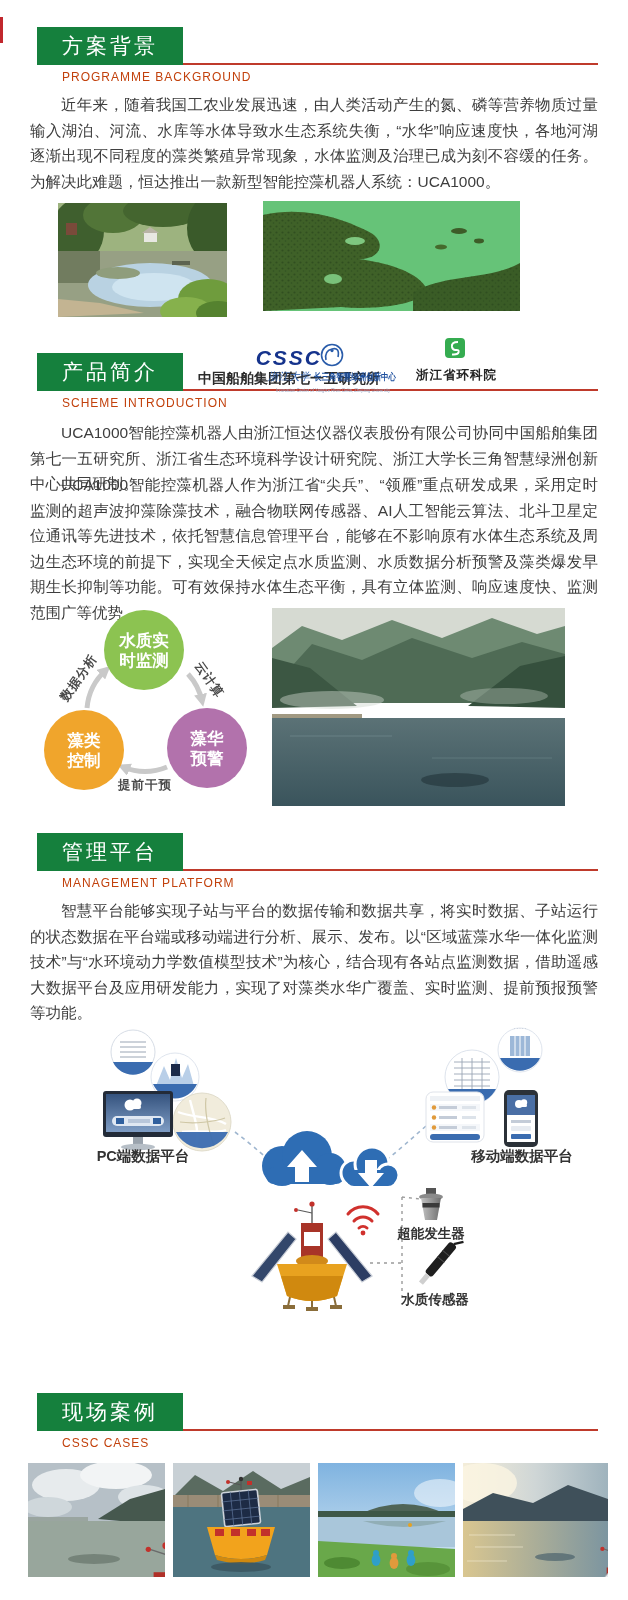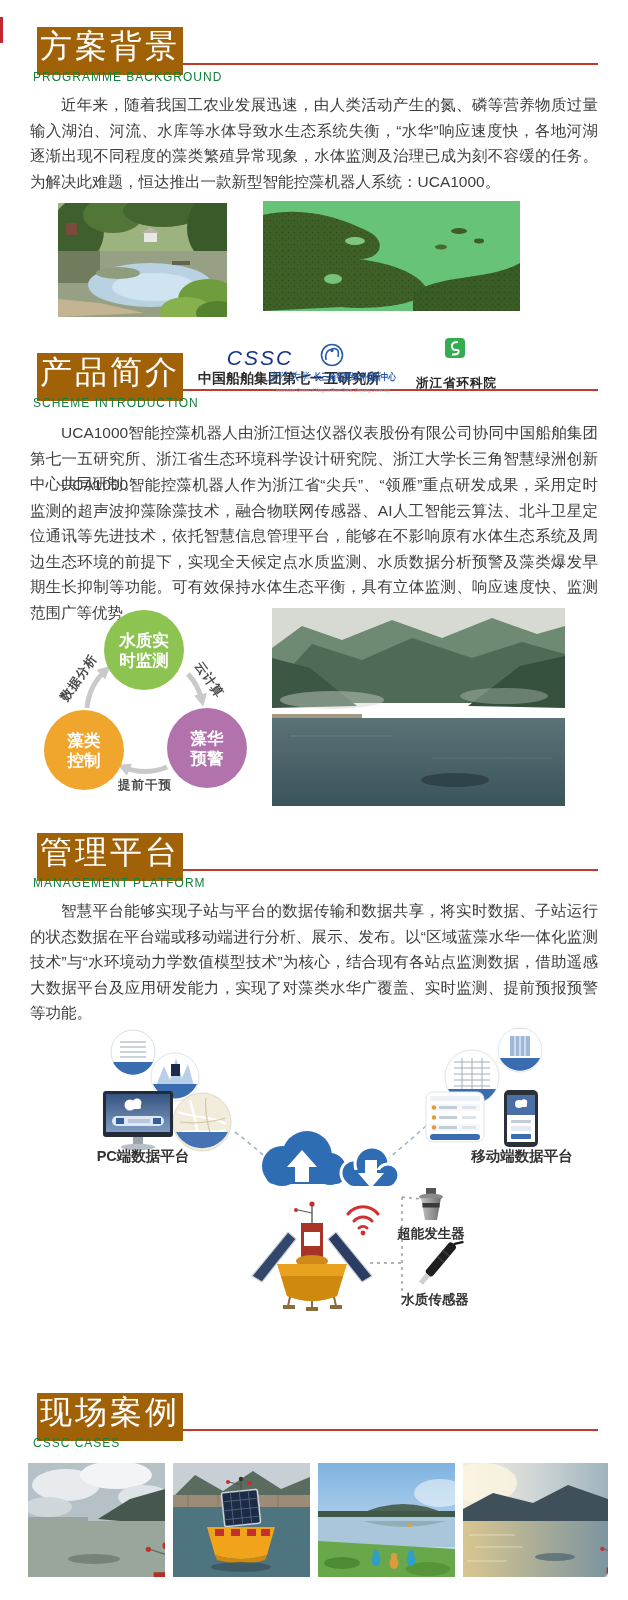--- a/index.html
+++ b/index.html
@@ -3,39 +3,39 @@
 <meta charset="utf-8">
 <style>
   * { margin:0; padding:0; box-sizing:border-box; }
   body { background:#fff; }
   .page { position:relative; width:628px; height:1600px; background:#ffffff;
           font-family:"Liberation Sans","DejaVu Sans",sans-serif; overflow:hidden; }
 
   .edge-tick { position:absolute; left:0; top:17px; width:3px; height:26px; background:#c1272d; }
 
   .sec { position:absolute; left:0; right:0; height:60px; }
-  .banner { position:absolute; left:37px; top:0; width:146px; height:48px;
-            background:#a16207; color:#fff; font-size:32px; line-height:38px;
+  .banner { position:absolute; left:37px; top:0; width:146px; height:38px;
+            background:#15803d; color:#fff; font-size:21px; line-height:38px;
             text-align:center; letter-spacing:3px; font-weight:500; }
   .rule { position:absolute; left:37px; right:30px; top:36px; height:2px; background:#bf3a2b; }
-  .subtt { position:absolute; left:33px; top:43px; font-size:12px; color:#15803d; letter-spacing:1px; }
+  .subtt { position:absolute; left:62px; top:43px; font-size:12px; color:#c2410c; letter-spacing:1px; }
 
   .para { position:absolute; left:30px; width:568px; font-size:15.5px; line-height:25.5px;
           color:#3e3e3e; text-align:justify; text-indent:2em; }
 
   .ph { position:absolute; overflow:hidden; }
   .ph svg { display:block; }
 
   
   .logo-cssc { position:absolute; left:198px; top:346px; width:124px; text-align:center; }
-  .logo-cssc .word { font-size:21px; font-weight:400; font-style:italic; color:#15338c; letter-spacing:2px; }
+  .logo-cssc .word { font-size:21px; font-weight:700; font-style:italic; color:#15338c; letter-spacing:2px;text-align:right; }
   .logo-cssc .cap  { margin-top:0; font-size:14px; font-weight:700; color:#2b2b2b; white-space:nowrap; }
   .logo-zju { position:absolute; left:266px; top:342px;text-decoration:underline; }
   .logo-env { position:absolute; left:416px; top:336px; width:78px; text-align:center; }
-  .logo-env .cap { margin-top:11px; font-size:12.5px; font-weight:700; color:#242424; letter-spacing:1px; white-space:nowrap; }
+  .logo-env .cap { margin-top:3px; font-size:12.5px; font-weight:700; color:#242424; letter-spacing:1px; white-space:nowrap; }
 
   .diag { position:absolute; }
   .lbl  { font-weight:bold; fill:#333; }
 </style>
 </head>
 <body>
 
 <div class="page">
 
   <div class="edge-tick"></div>

